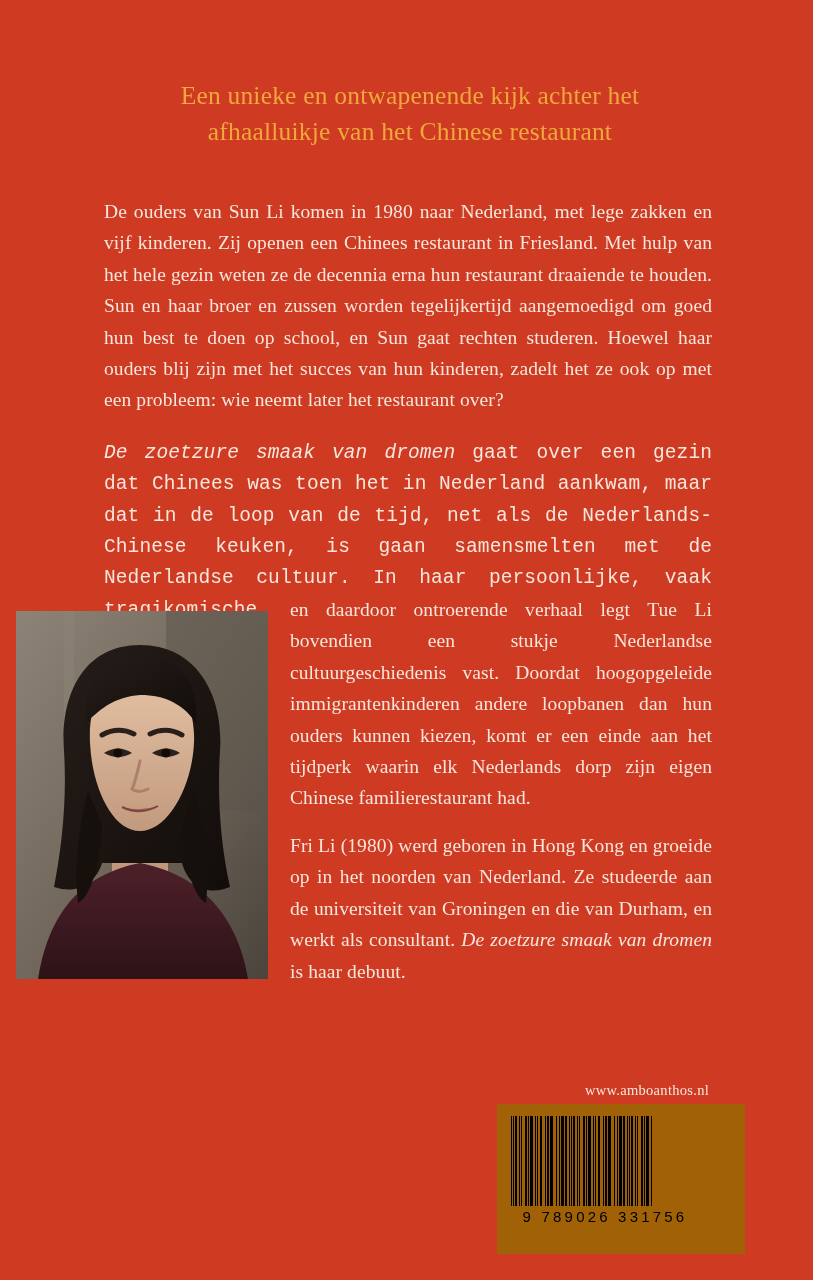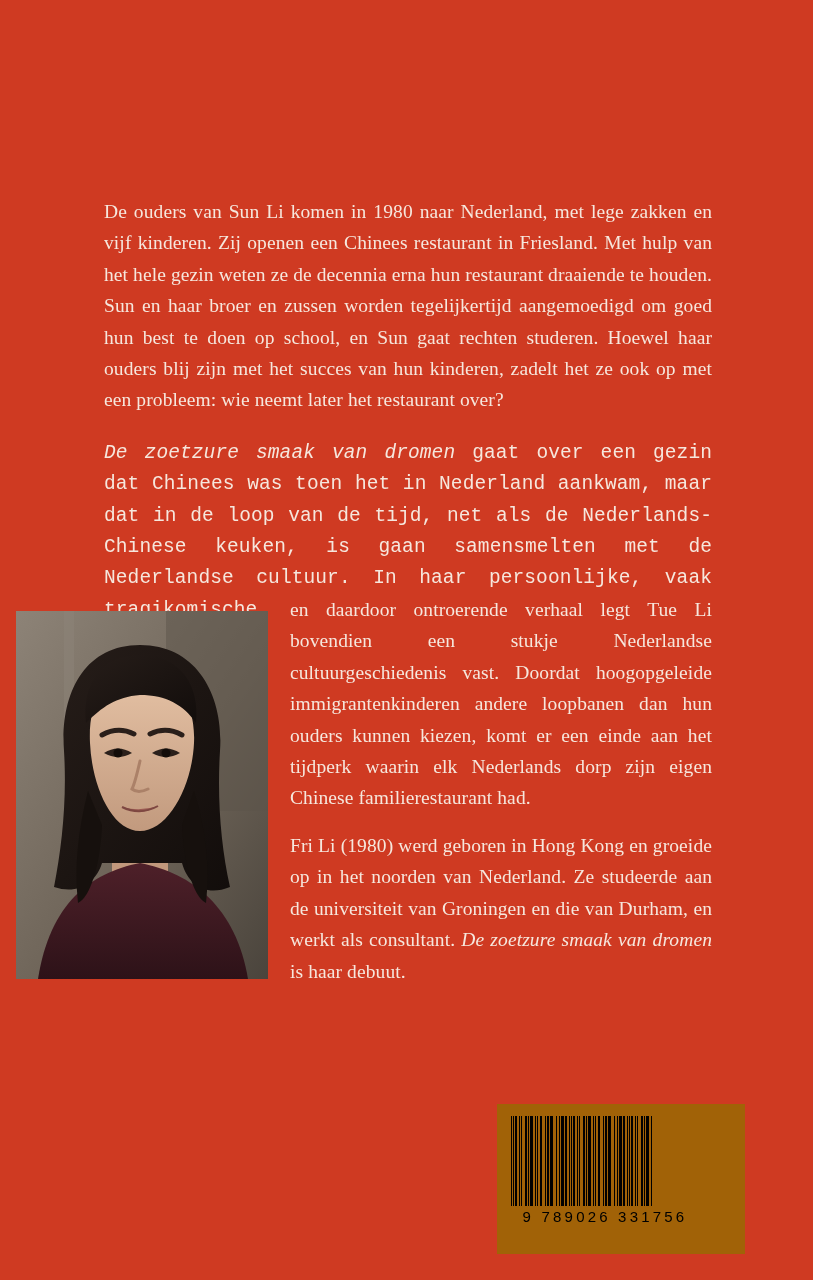--- a/index.html
+++ b/index.html
@@ -137,20 +137,22 @@
     letter-spacing: 3.2px;
     color: #000;
   }
 </style>
 </head>
 <body>
 
 <div class="page">
 
   <div class="headline">
+    <span class="line">Een unieke en ontwapenende kijk achter het</span>
+    <span class="line">afhaalluikje van het Chinese restaurant</span>
   </div>
 
   <div class="body-text block-full">
     <p class="para">De ouders van Sun Li komen in 1980 naar Nederland, met lege zakken en vijf kinderen. Zij openen een Chinees restaurant in Friesland. Met hulp van het hele gezin weten ze de decennia erna hun restaurant draaiende te houden. Sun en haar broer en zussen worden tegelijkertijd aangemoedigd om goed hun best te doen op school, en Sun gaat rechten studeren. Hoewel haar ouders blij zijn met het succes van hun kinderen, zadelt het ze ook op met een probleem: wie neemt later het restaurant over?</p>
     <p class="para"><span class="ital">De zoetzure smaak van dromen</span><span> gaat over een gezin dat Chinees was toen het in Nederland aankwam, maar dat in de loop van de tijd, net als de Nederlands-Chinese keuken, is gaan samensmelten met de Nederlandse cultuur. In haar persoonlijke, vaak tragikomische</span></p>
   </div>
 
   <div class="body-text block-narrow">
     <p class="para">en daardoor ontroerende verhaal legt Tue Li bovendien een stukje Nederlandse cultuurgeschiedenis vast. Doordat hoogopgeleide immigrantenkinderen andere loopbanen dan hun ouders kunnen kiezen, komt er een einde aan het tijdperk waarin elk Nederlands dorp zijn eigen Chinese familierestaurant had.</p>
   </div>
@@ -209,20 +211,21 @@
       <path d="M124 150 q-5 22 -8 28 q6 5 16 0" stroke="#ab8168" stroke-width="3" fill="none" stroke-linecap="round"></path>
 
       <path d="M106 196 q18 10 36 -1 q-18 6 -36 1 z" fill="#9b5a53"></path>
       <path d="M106 196 q18 9 36 -1" stroke="#7e4741" stroke-width="2" fill="none"></path>
 
       <path d="M72 180 C 62 220 58 256 62 292 C 74 286 84 256 86 214 Z" fill="#16100d"></path>
       <path d="M178 180 C 190 220 194 256 190 292 C 178 286 168 256 166 214 Z" fill="#16100d"></path>
     </svg>
   </div>
 
+  <div class="website">www.amboanthos.nl</div>
 
   <div class="barcode-box">
     <div class="barcode-bars" id="bars">
         <i style="width: 1px; margin-right: 1px;"></i>
         <i style="width: 1px; margin-right: 1px;"></i>
         <i style="width: 2px; margin-right: 2px;"></i>
         <i style="width: 1px; margin-right: 1px;"></i>
         <i style="width: 1px; margin-right: 3px;"></i>
         <i style="width: 2px; margin-right: 1px;"></i>
         <i style="width: 1px; margin-right: 1px;"></i>

